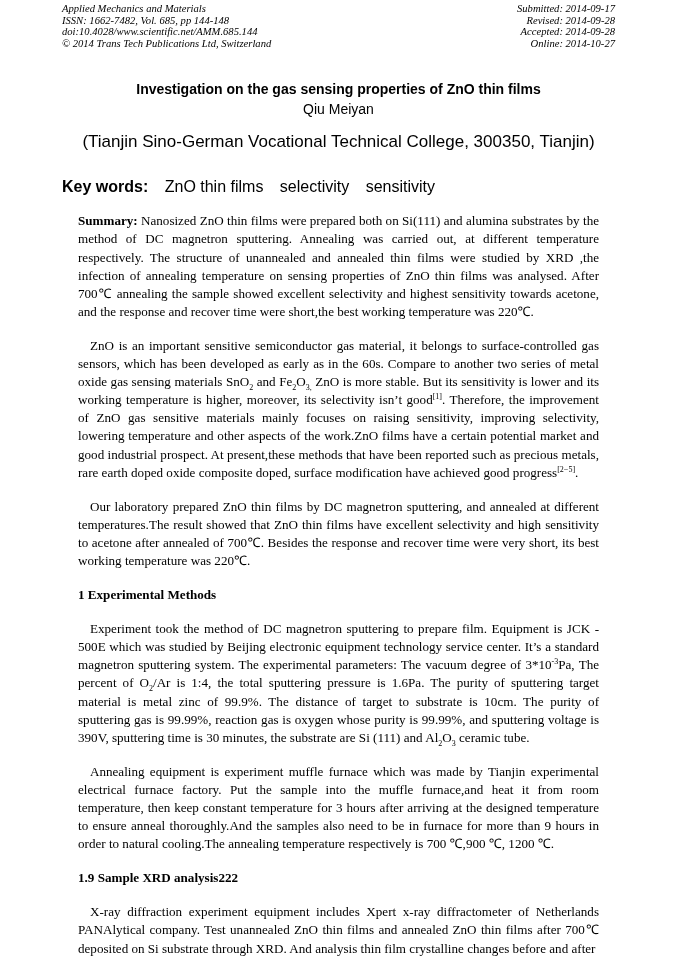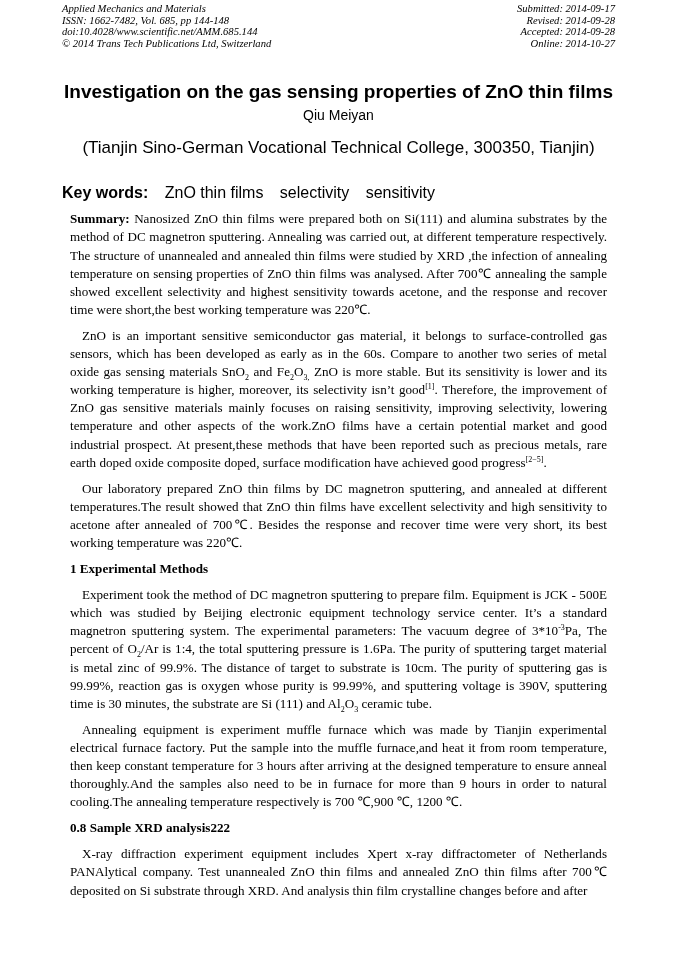--- a/index.html
+++ b/index.html
@@ -1,27 +1,27 @@
 <!DOCTYPE html>
 <html><head>
 <meta charset="utf-8">
 <style>
   html, body { margin: 0; padding: 0; background: #ffffff; }
   body { width: 678px; height: 959px; position: relative; overflow: hidden; color: #000; }
   .page { position: absolute; left: 62px; top: 3px; width: 553px; font-family: "Liberation Serif", serif; }
   .header { display: flex; justify-content: space-between; font-style: italic; font-size: 10.6px; line-height: 11.6px; }
   .header .right { text-align: right; }
-  .title { text-align: center; font-family: "Liberation Sans", sans-serif; font-weight: bold; font-size: 19px; margin-top: 32px; }
+  .title { text-align: center; font-family: "Liberation Sans", sans-serif; font-weight: bold; font-size: 14px; margin-top: 32px; }
   .author { text-align: center; font-family: "Liberation Sans", sans-serif; font-size: 14px; margin-top: 4px; }
   .affil { text-align: center; font-family: "Liberation Sans", sans-serif; font-size: 17px; margin-top: 15px; }
   .keywords { font-family: "Liberation Sans", sans-serif; font-size: 16px; margin-top: 26px; }
   .keywords b { margin-right: 12px; }
   .keywords span.kw { margin-right: 12px; }
   .body { font-size: 13.1px; line-height: 18.1px; text-align: justify; }
-  .body p { margin: 8px; }
+  .body p { margin: 16px; }
   .body p.indent { text-indent: 12px; }
   .summary { margin-top: 17px; }
   .sec1 { margin-top: 19px; font-weight: bold; }
   .sec12 { margin-top: 18px; font-weight: bold; }
   sub, sup { font-size: 8px; line-height: 0; }
 </style>
 </head>
 <body>
 
 <div class="page">
@@ -57,16 +57,16 @@
     <p class="indent"><span>ZnO is an important sensitive semiconductor gas material, it belongs to surface-controlled gas sensors, which has been developed as early as in the 60s. Compare to another two series of metal oxide gas sensing materials SnO</span><sub>2</sub><span> and Fe</span><sub>2</sub><span>O</span><sub>3,</sub><span> ZnO is more stable. But its sensitivity is lower and its working temperature is higher, moreover, its selectivity isn’t good</span><sup>[1]</sup><span>. Therefore, the improvement of ZnO gas sensitive materials mainly focuses on raising sensitivity, improving selectivity, lowering temperature and other aspects of the work.ZnO films have a certain potential market and good industrial prospect. At present,these methods that have been reported such as precious metals, rare earth doped oxide composite doped, surface modification have achieved good progress</span><sup>[2−5]</sup><span>.</span></p>
 
     <p class="indent">Our laboratory prepared ZnO thin films by DC magnetron sputtering, and annealed at different temperatures.The result showed that ZnO thin films have excellent selectivity and high sensitivity to acetone after annealed of 700℃. Besides the response and recover time were very short, its best working temperature was 220℃.</p>
 
     <p class="sec1">1 Experimental Methods</p>
 
     <p class="indent"><span>Experiment took the method of DC magnetron sputtering to prepare film. Equipment is JCK - 500E which was studied by Beijing electronic equipment technology service center. It’s a standard magnetron sputtering system. The experimental parameters: The vacuum degree of 3*10</span><sup>-3</sup><span>Pa, The percent of O</span><sub>2</sub><span>/Ar is 1:4, the total sputtering pressure is 1.6Pa. The purity of sputtering target material is metal zinc of 99.9%. The distance of target to substrate is 10cm. The purity of sputtering gas is 99.99%, reaction gas is oxygen whose purity is 99.99%, and sputtering voltage is 390V, sputtering time is 30 minutes, the substrate are Si (111) and Al</span><sub>2</sub><span>O</span><sub>3</sub><span> ceramic tube.</span></p>
 
     <p class="indent">Annealing equipment is experiment muffle furnace which was made by Tianjin experimental electrical furnace factory. Put the sample into the muffle furnace,and heat it from room temperature, then keep constant temperature for 3 hours after arriving at the designed temperature to ensure anneal thoroughly.And the samples also need to be in furnace for more than 9 hours in order to natural cooling.The annealing temperature respectively is 700 ℃,900 ℃, 1200 ℃.</p>
 
-    <p class="sec12">0.8 Sample XRD analysis222</p>
+    <p class="sec12">1.9 Sample XRD analysis222</p>
     <p class="indent">X-ray diffraction experiment equipment includes Xpert x-ray diffractometer of Netherlands PANAlytical company. Test unannealed ZnO thin films and annealed ZnO thin films after 700℃ deposited on Si substrate through XRD. And analysis thin film crystalline changes before and after</p>
   </div>
 </div>
 
 </body></html>

